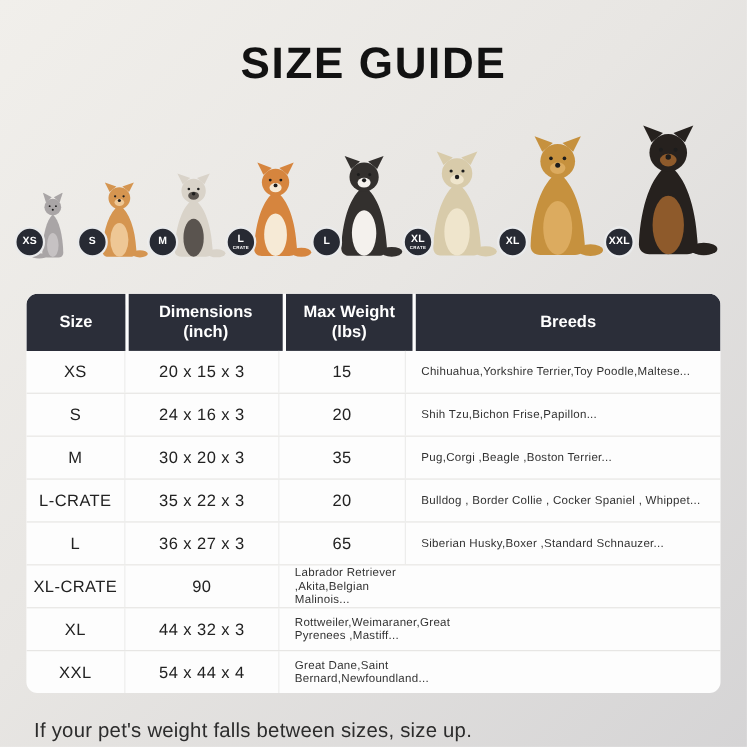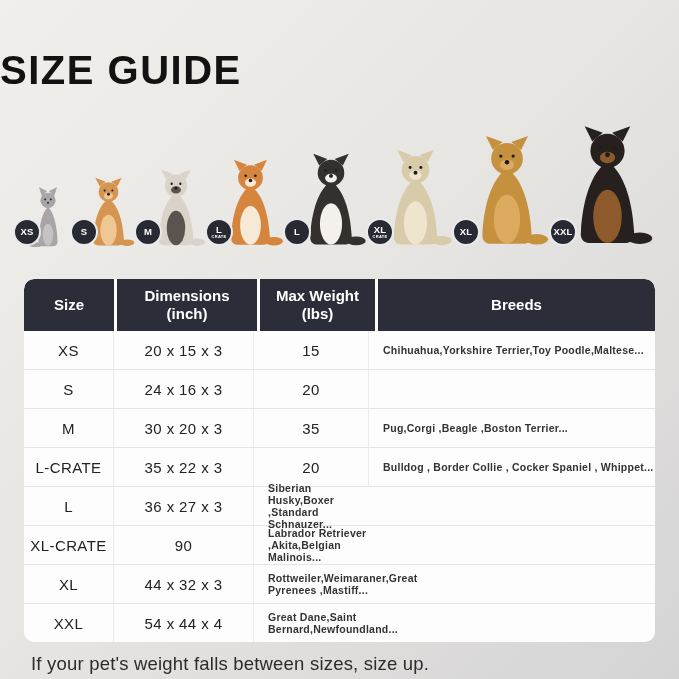--- a/index.html
+++ b/index.html
@@ -6,21 +6,21 @@
   body{
     width:679px;height:679px;overflow:hidden;
     font-family:"Liberation Sans", sans-serif;
     background:linear-gradient(135deg, var(--page-bg-light,#f1efeb) 0%, #e8e6e3 45%, var(--page-bg-dark,#d5d4d5) 100%);
     color:#1b1b1b;
   }
   .page{position:relative;width:679px;height:679px;}
 
   
   .title{
-    margin:0;padding-top:48px;
+    text-align:center;margin:0;padding-top:36px;
     font-size:40px;font-weight:700;letter-spacing:1.5px;color:#121212;
   }
 
   
   .animals{
     display:flex;justify-content:space-between;align-items:flex-end;
     height:128px;margin-top:28px;padding:0 24px;
   }
   .animal{position:relative;display:flex;align-items:flex-end;}
   .pet-wrap{position:relative;display:block;}
@@ -55,26 +55,26 @@
     border-bottom:1px solid var(--row-divider,#e5e4e2);
   }
   .tr:last-child{border-bottom:none;}
   .td{
     height:38px;display:flex;align-items:center;justify-content:center;
     font-size:15px;color:#222;letter-spacing:.4px;
     border-right:1px solid #ececea;
   }
   .td.breeds{
     justify-content:flex-start;padding-left:14px;
-    font-size:10.5px;font-weight:700;color:#333;letter-spacing:.25px;border-right:none;
+    font-size:10.5px;font-weight:400;color:#333;letter-spacing:.25px;border-right:none;
   }
 
   
   .footer-note{
-    margin:11px 0 0 31px;font-size:18.5px;color:#2c2c2c;letter-spacing:.2px;
+    margin:23px 0 0 31px;font-size:18.5px;color:#2c2c2c;letter-spacing:.2px;
   }
 </style>
 </head>
 <body>
 
 <svg width="0" height="0" style="position:absolute" aria-hidden="true">
   <defs>
     <symbol id="sym-dog" viewBox="0 0 100 130">
       <ellipse cx="84" cy="119" rx="13" ry="6" fill="var(--c1)"></ellipse>
       <path d="M50,38 C33,50 24,78 22,112 C21,121 26,124 32,124 L68,124 C74,124 79,121 78,112 C76,78 67,50 50,38 Z" fill="var(--c1)"></path>
@@ -219,36 +219,38 @@
     <div class="tr">
       <div class="td">XS</div>
       <div class="td">20 x 15 x 3</div>
       <div class="td">15</div>
       <div class="td breeds">Chihuahua,Yorkshire Terrier,Toy Poodle,Maltese...</div>
     </div>
     <div class="tr">
       <div class="td">S</div>
       <div class="td">24 x 16 x 3</div>
       <div class="td">20</div>
+      <div class="td breeds">Shih Tzu,Bichon Frise,Papillon...</div>
     </div>
     <div class="tr">
       <div class="td">M</div>
       <div class="td">30 x 20 x 3</div>
       <div class="td">35</div>
       <div class="td breeds">Pug,Corgi ,Beagle ,Boston Terrier...</div>
     </div>
     <div class="tr">
       <div class="td">L-CRATE</div>
       <div class="td">35 x 22 x 3</div>
       <div class="td">20</div>
       <div class="td breeds">Bulldog , Border Collie , Cocker Spaniel , Whippet...</div>
     </div>
     <div class="tr">
       <div class="td">L</div>
       <div class="td">36 x 27 x 3</div>
+      <div class="td">65</div>
       <div class="td breeds">Siberian Husky,Boxer ,Standard Schnauzer...</div>
     </div>
     <div class="tr">
       <div class="td">XL-CRATE</div>
       <div class="td">90</div>
       <div class="td breeds">Labrador Retriever ,Akita,Belgian Malinois...</div>
     </div>
     <div class="tr">
       <div class="td">XL</div>
       <div class="td">44 x 32 x 3</div>

